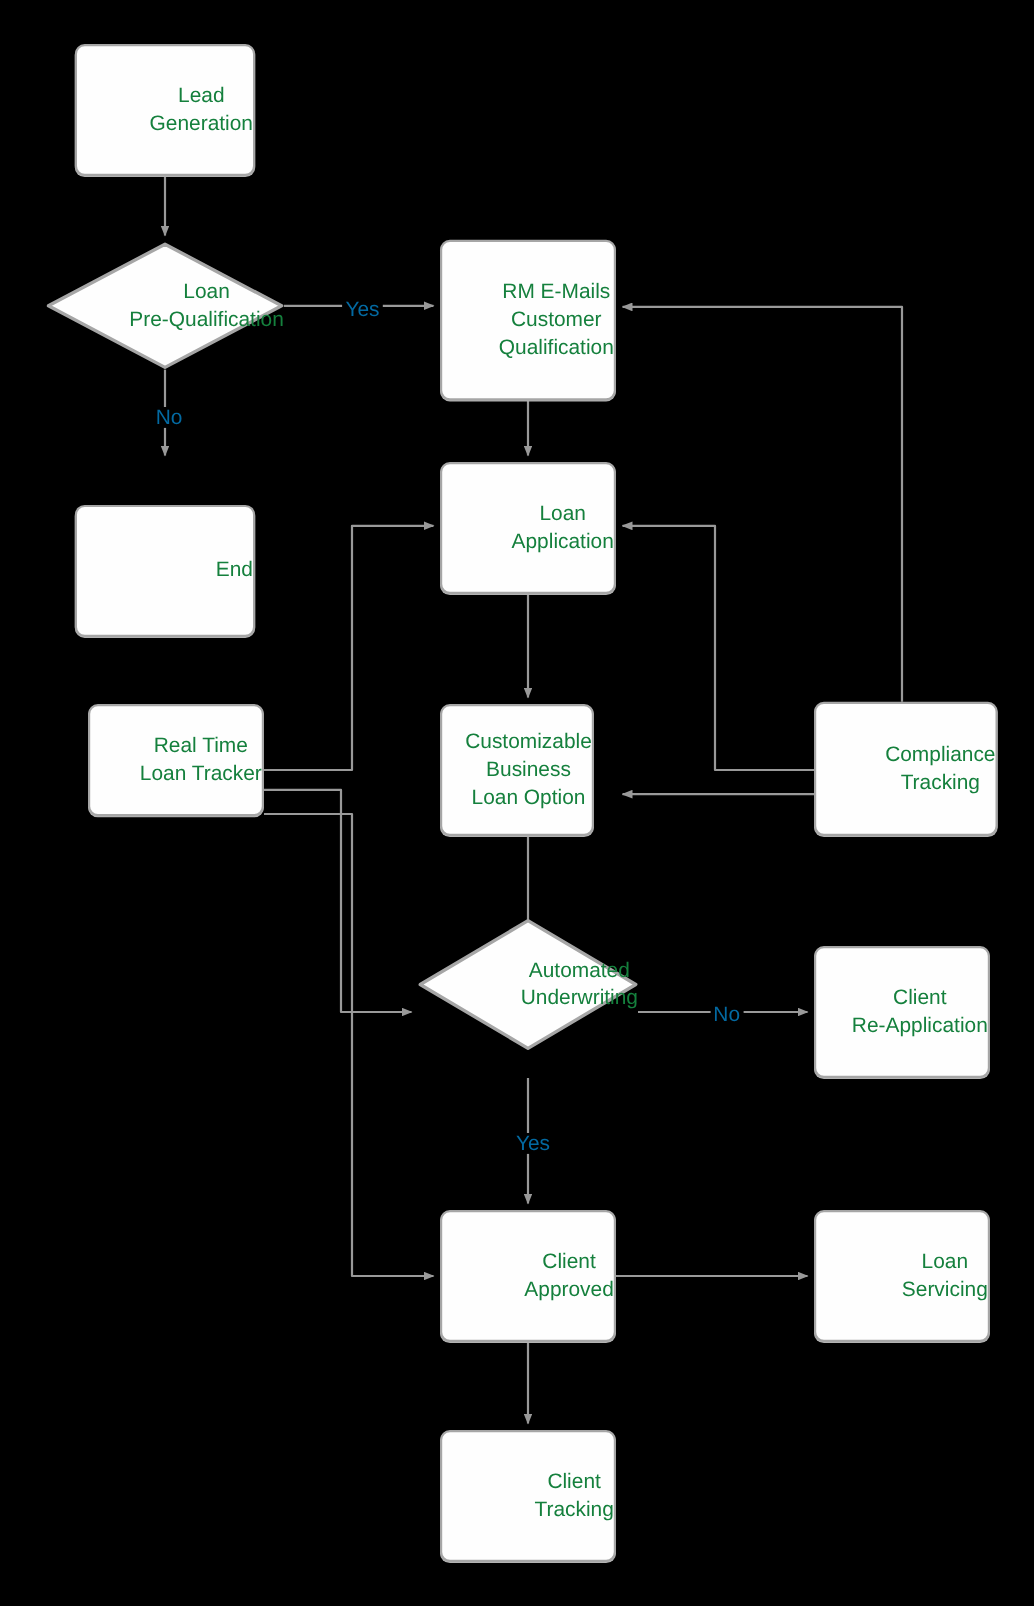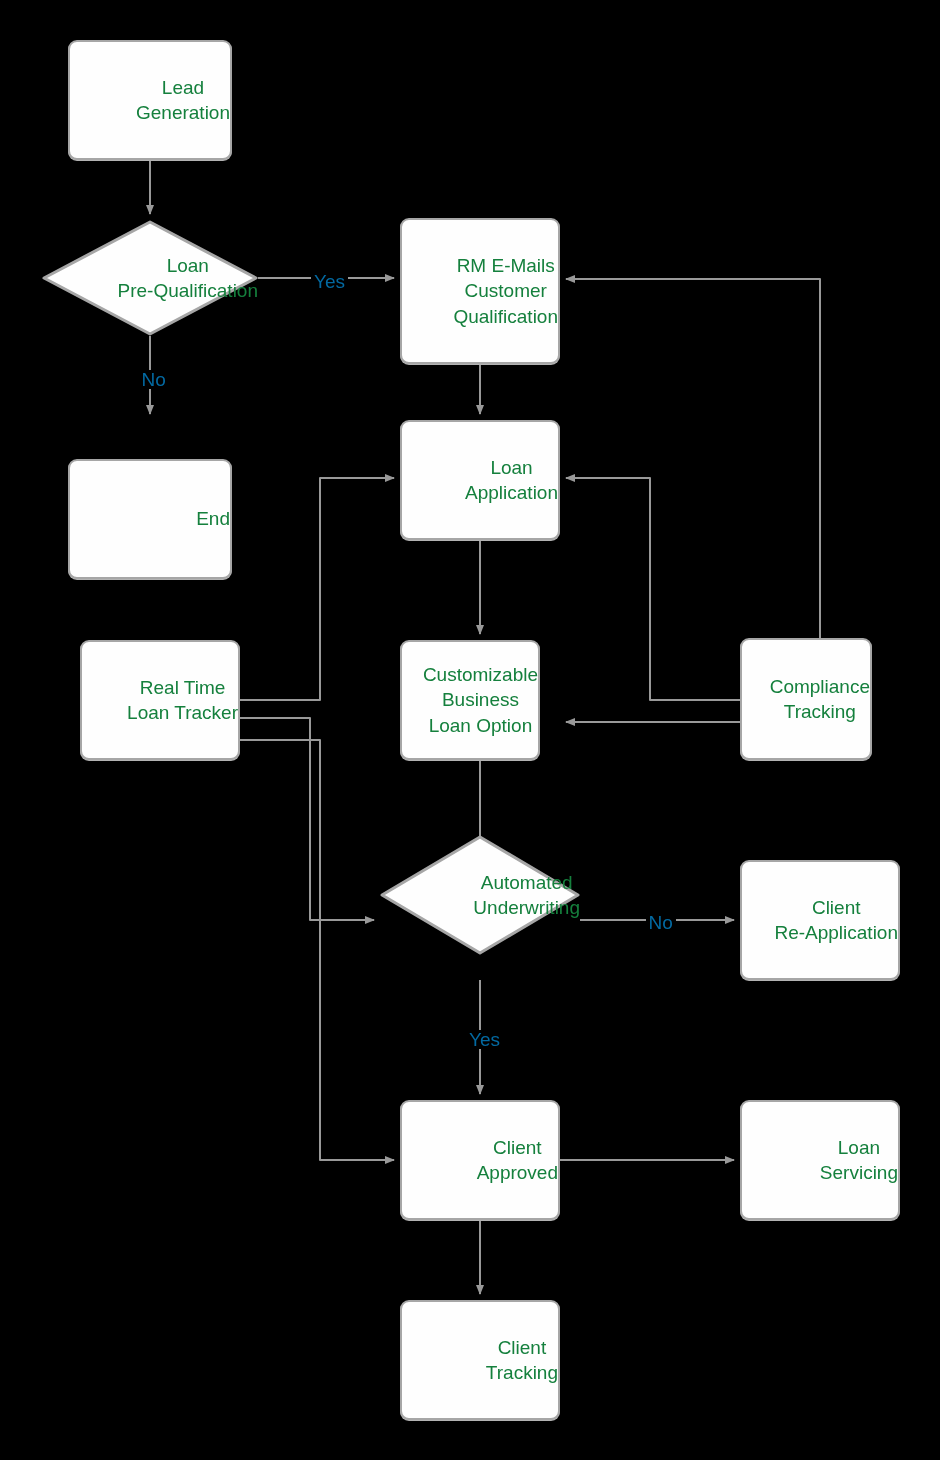--- a/index.html
+++ b/index.html
@@ -111,27 +111,27 @@
       </div>
       <div class="node process" style="left: 68px; top: 420px; width: 164px; height: 120px; margin-top: 39px;">
         <div>End</div>
       </div>
       <div class="node process" style="left: 400px; top: 218px; width: 160px; height: 146px;">
         <div>RM E-Mails<br>Customer<br>Qualification</div>
       </div>
       <div class="node process" style="left: 400px; top: 420px; width: 160px; height: 120px;">
         <div>Loan<br>Application</div>
       </div>
-      <div class="node process" style="left: 80px; top: 640px; width: 160px; height: 120px; padding-left: 43px;">
+      <div class="node process" style="left: 80px; top: 640px; width: 160px; height: 102px; padding-left: 43px;">
         <div>Real Time<br>Loan Tracker</div>
       </div>
       <div class="node process" style="left: 400px; top: 640px; width: 140px; height: 120px;">
         <div>Customizable<br>Business<br>Loan Option</div>
       </div>
-      <div class="node process" style="left: 740px; top: 638px; width: 132px; height: 122px;">
+      <div class="node process" style="left: 740px; top: 638px; width: 167px; height: 122px;">
         <div>Compliance<br>Tracking</div>
       </div>
       <div class="node decision" style="left: 380px; top: 835px; width: 200px; height: 120px;">
         <svg class="dia-shape" viewBox="0 0 200 120" preserveAspectRatio="none">
           <polygon points="100,2 198,60 100,118 2,60" fill="#fefefe" stroke="#a6a6a6" stroke-width="3" stroke-linejoin="round"></polygon>
         </svg>
         <div class="dia-label">Automated<br>Underwriting</div>
       </div>
       <div class="node process" style="left: 740px; top: 860px; width: 160px; height: 120px;">
         <div>Client<br>Re-Application</div>

